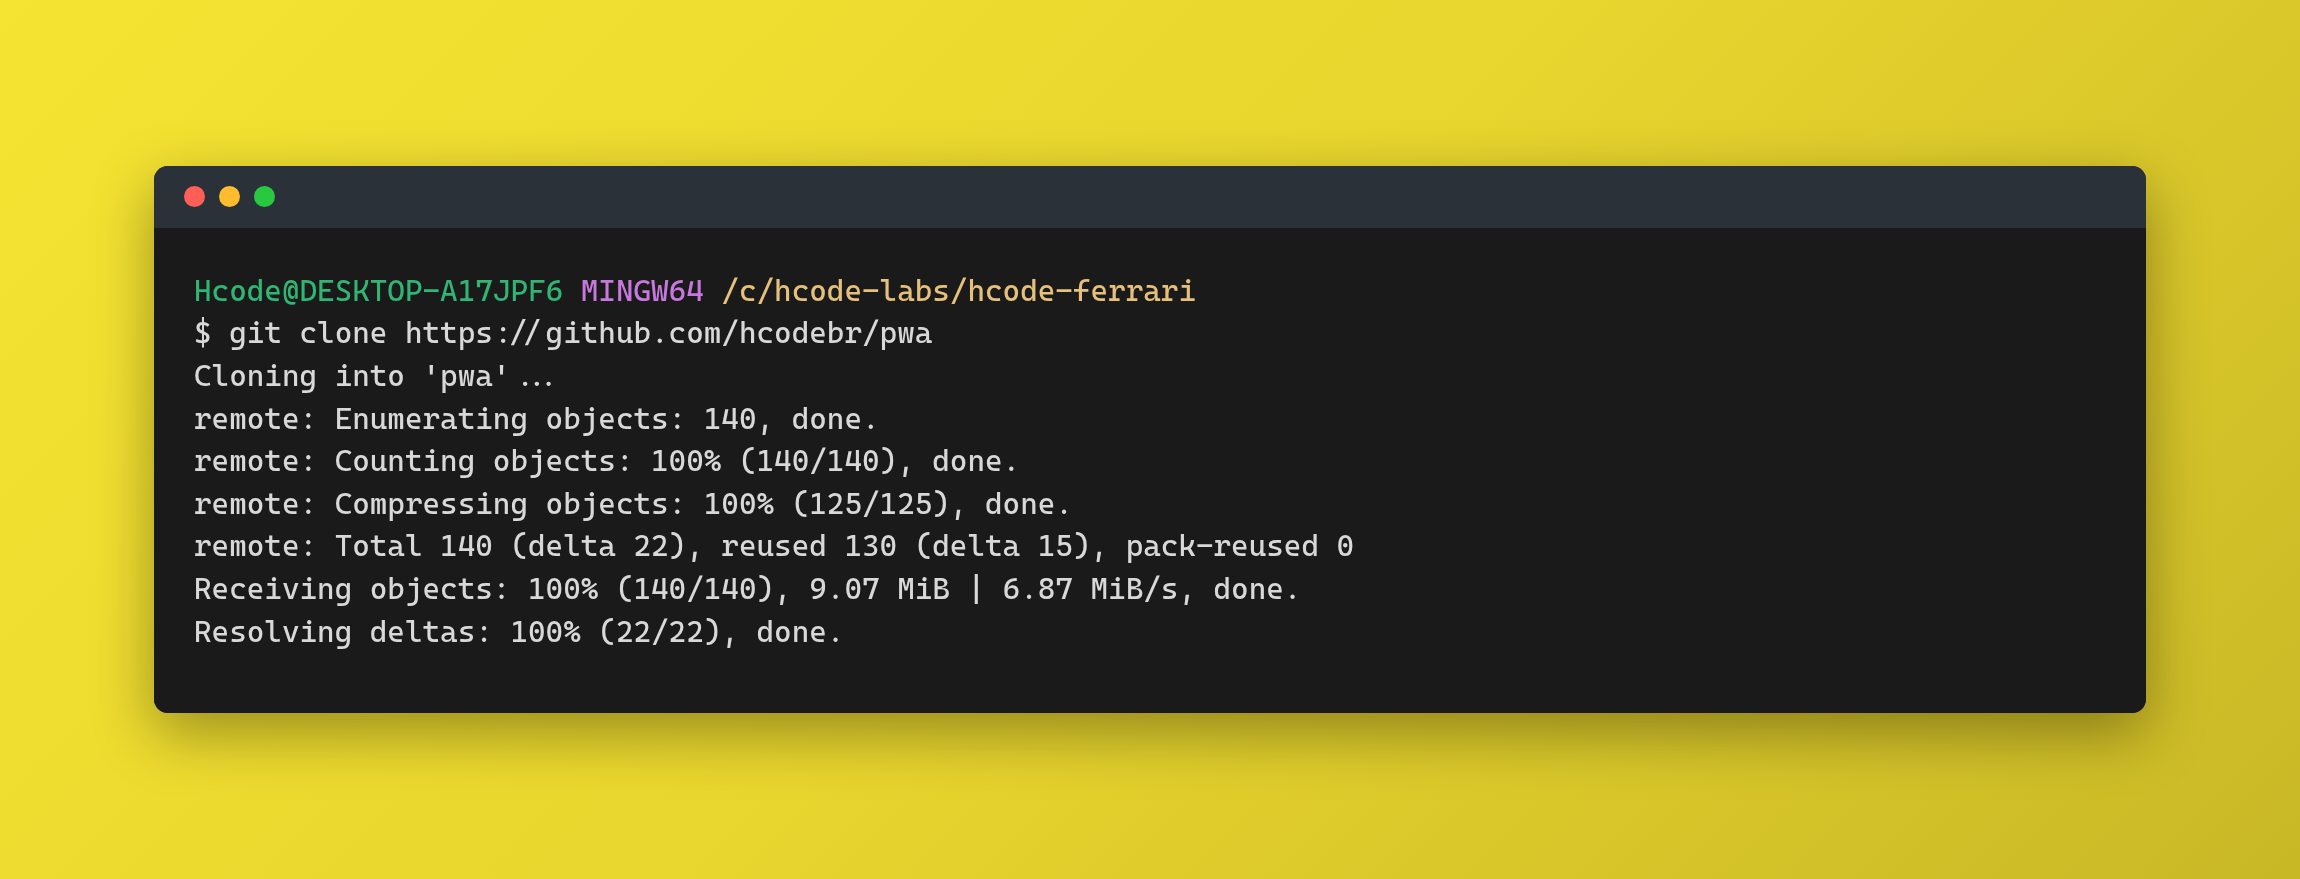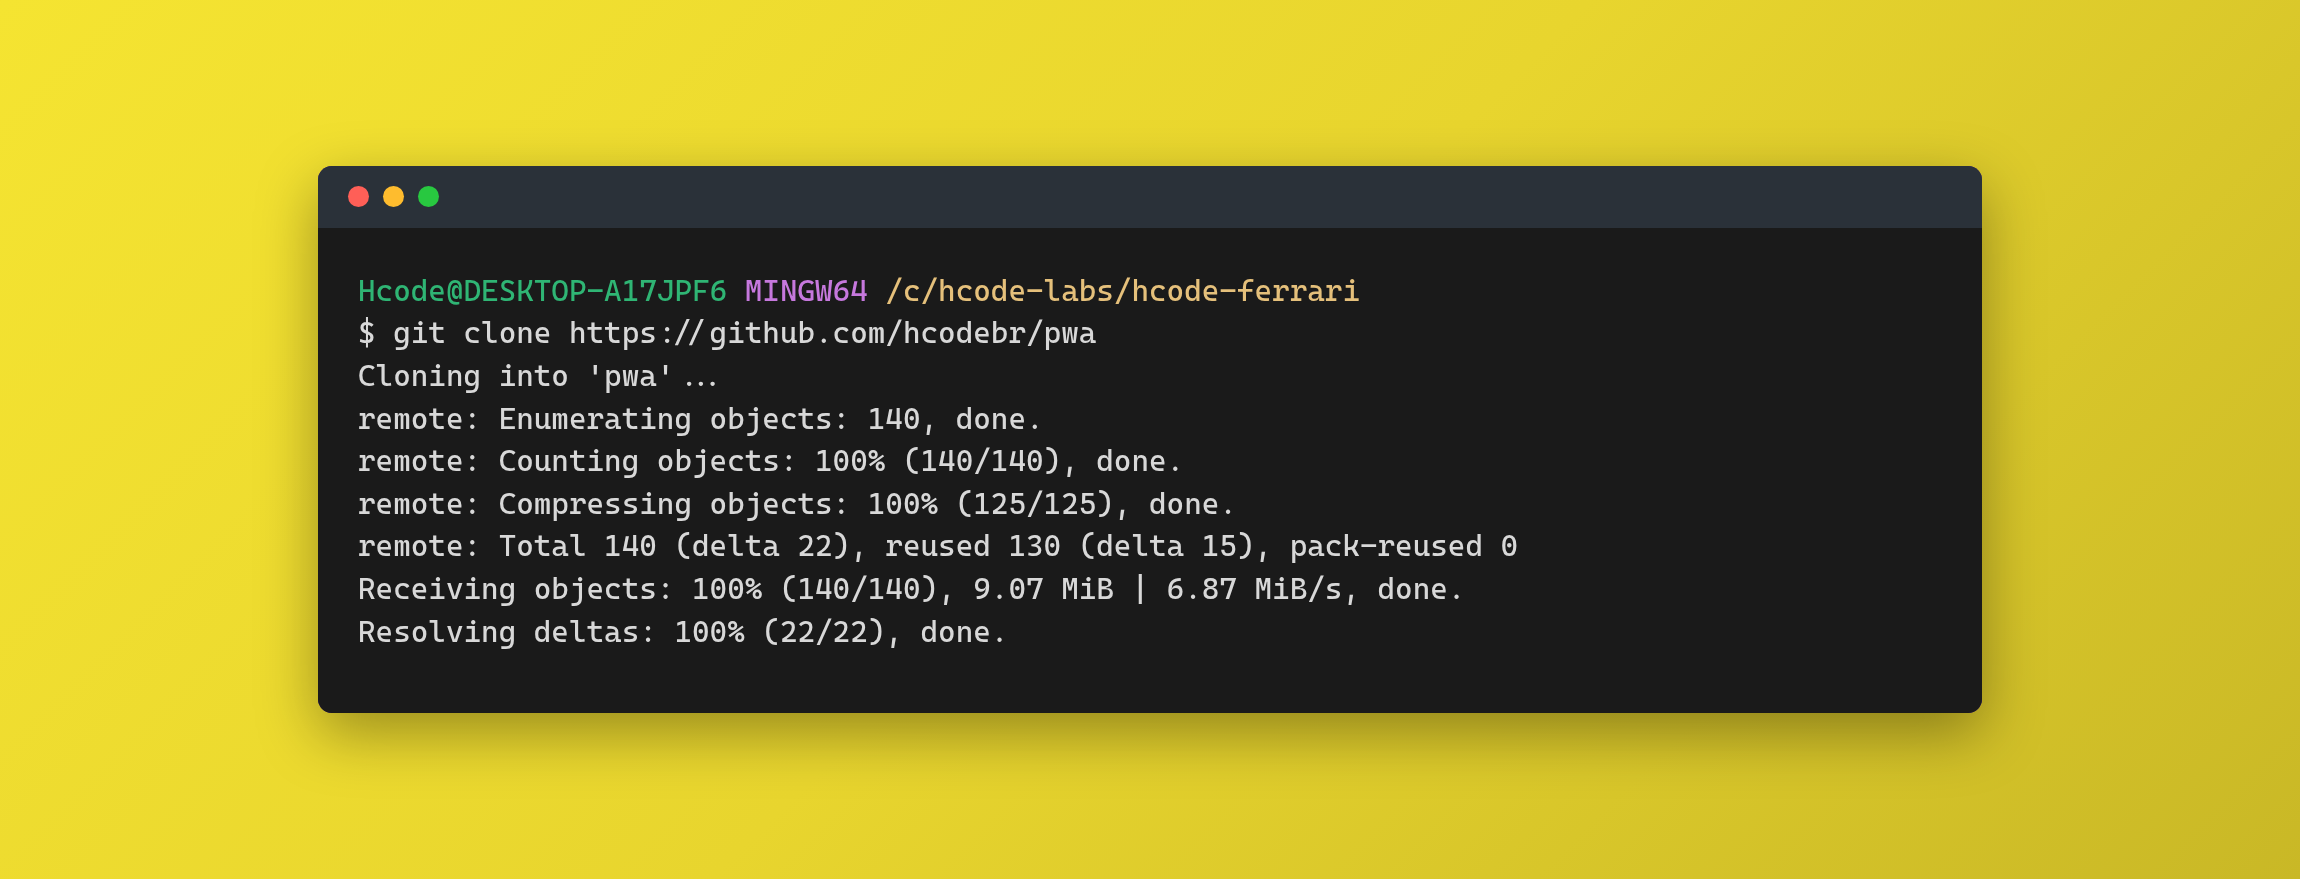--- a/index.html
+++ b/index.html
@@ -6,21 +6,21 @@
     body {
       width: 2300px;
       height: 879px;
       background: linear-gradient(135deg, #f5e431 0%, #e8d52e 50%, #c9b826 100%);
       display: flex;
       align-items: center;
       justify-content: center;
       font-family: 'Cascadia Code', 'Fira Code', 'Consolas', monospace;
     }
     .terminal-window {
-      width: 1664px;
+      width: 1992px;
       background: #4c1d95;
       border-radius: 14px;
       overflow: hidden;
       box-shadow: 0 20px 60px rgba(0,0,0,0.35);
     }
     .titlebar {
       background: #2a3139;
       height: 62px;
       display: flex;
       align-items: center;

